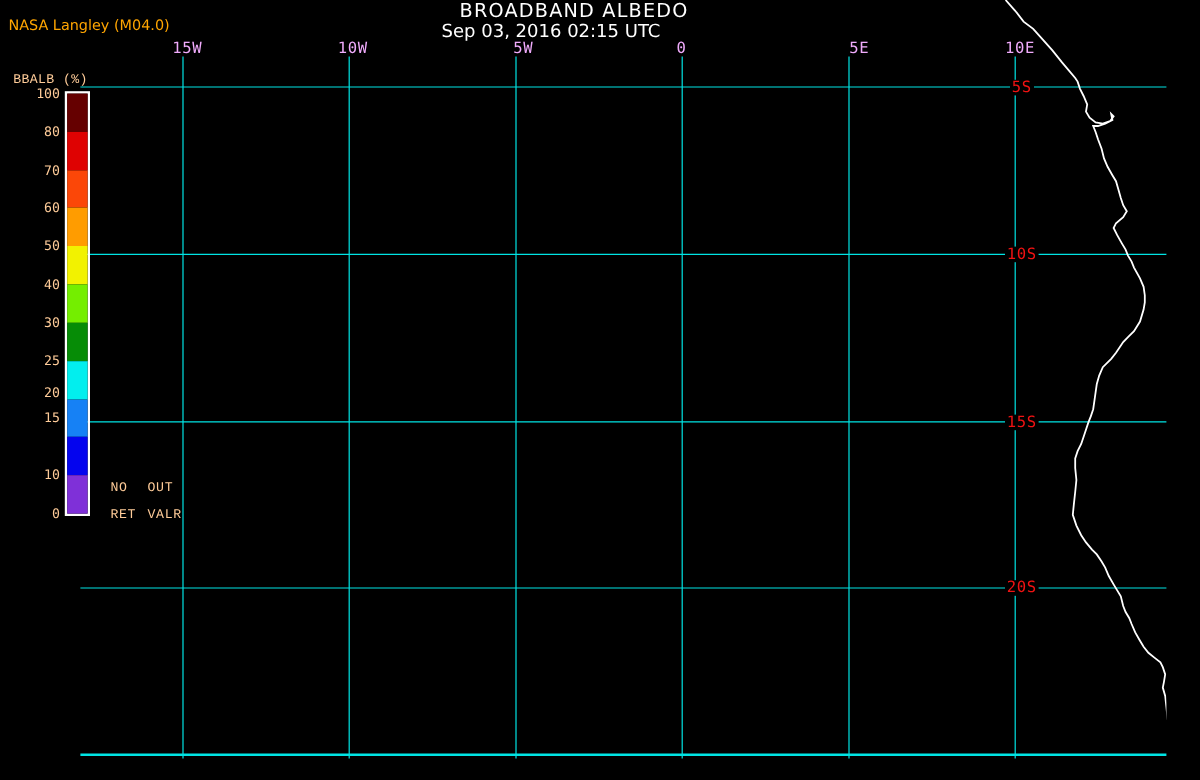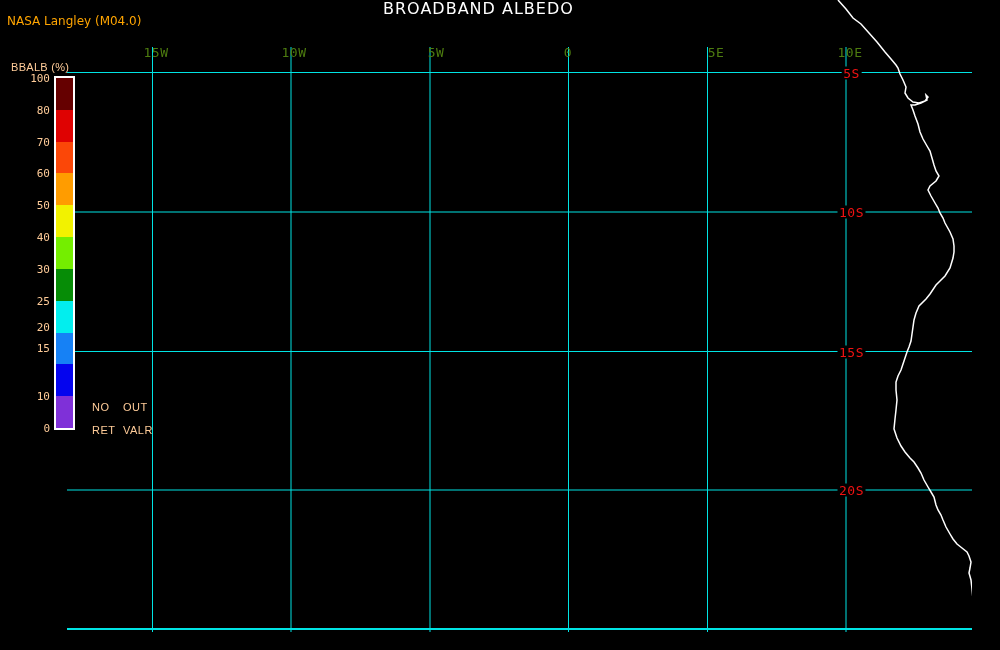--- a/index.html
+++ b/index.html
@@ -1,46 +1,47 @@
 <!DOCTYPE html>
 <html><head>
 <meta charset="utf-8">
 <style>
   html,body{margin:0;padding:0;background:#000;}
   .screen{
     position:relative;width:972px;height:650px;background:#000;
     overflow:hidden;font-family:"DejaVu Sans",sans-serif;
   }
-  .mono{font-family:Liberation Sans, sans-serif;}
+  .mono{font-family:Liberation Mono, monospace;}
   .abs{position:absolute;}
   .title{left:383px;top:-1px;font-size:16px;line-height:19px;letter-spacing:1px;color:#fff;}
   .subtitle{left:368px;top:19px;font-size:15px;line-height:15px;color:#fff;}
   .source{left:7px;top:14px;font-size:12px;line-height:15px;color:#FFA500;}
   .cb-label{left:11px;top:61px;font-size:11px;line-height:12px;color:#FFCC99;letter-spacing:0.3px;}
   .cb-box{left:54px;top:76px;width:17px;height:350px;border:2px solid #fff;}
   .cb-seg{width:100%;}
   .cb-tick{position:absolute;left:14px;width:36px;text-align:right;transform:translateY(-50%);
            font-size:11px;line-height:11px;color:#FFCC99;font-family:"DejaVu Sans Mono",monospace;}
   .flags{left:92px;top:401px;display:grid;grid-template-columns:31px auto;row-gap:11px;
          font-size:11px;line-height:12px;color:#FFCC99;letter-spacing:0.5px;}
   .axis-label{position:absolute;transform:translateX(-50%);font-size:13px;line-height:13px;
-              letter-spacing:0.5px;color:#4d7c0f;font-family:"DejaVu Sans Mono",monospace;margin-top:12px;}
+              letter-spacing:0.5px;color:#f0abfc;font-family:"DejaVu Sans Mono",monospace;}
   .lat-label{position:absolute;transform:translate(-50%,-50%);font-size:13px;line-height:13px;
              letter-spacing:0.5px;color:#F01212;background:#000;padding:0 2px;
              font-family:"DejaVu Sans Mono",monospace;}
   .caption{left:250px;top:634px;font-size:12px;line-height:15px;letter-spacing:1.7px;color:#fff;}
   svg{position:absolute;left:0;top:0;}
 </style>
 </head>
 <body>
 
 <div class="screen">
 
   <div class="abs source">NASA Langley (M04.0)</div>
   <div class="abs title">BROADBAND ALBEDO</div>
+  <div class="abs subtitle">Sep 03, 2016 02:15 UTC</div>
 
   <svg id="map-svg" width="1000" height="650">
       <line x1="152.5" y1="47" x2="152.5" y2="632" stroke="#00E4E4" stroke-width="1"></line>
       <line x1="291" y1="47" x2="291" y2="632" stroke="#00E4E4" stroke-width="1"></line>
       <line x1="430" y1="47" x2="430" y2="632" stroke="#00E4E4" stroke-width="1"></line>
       <line x1="568.5" y1="47" x2="568.5" y2="632" stroke="#00E4E4" stroke-width="1"></line>
       <line x1="707.5" y1="47" x2="707.5" y2="632" stroke="#00E4E4" stroke-width="1"></line>
       <line x1="846" y1="47" x2="846" y2="632" stroke="#00E4E4" stroke-width="1"></line>
       <line x1="985" y1="47" x2="985" y2="632" stroke="#00E4E4" stroke-width="1"></line>
       <line x1="67" y1="72.5" x2="985" y2="72.5" stroke="#00E4E4" stroke-width="1"></line>

